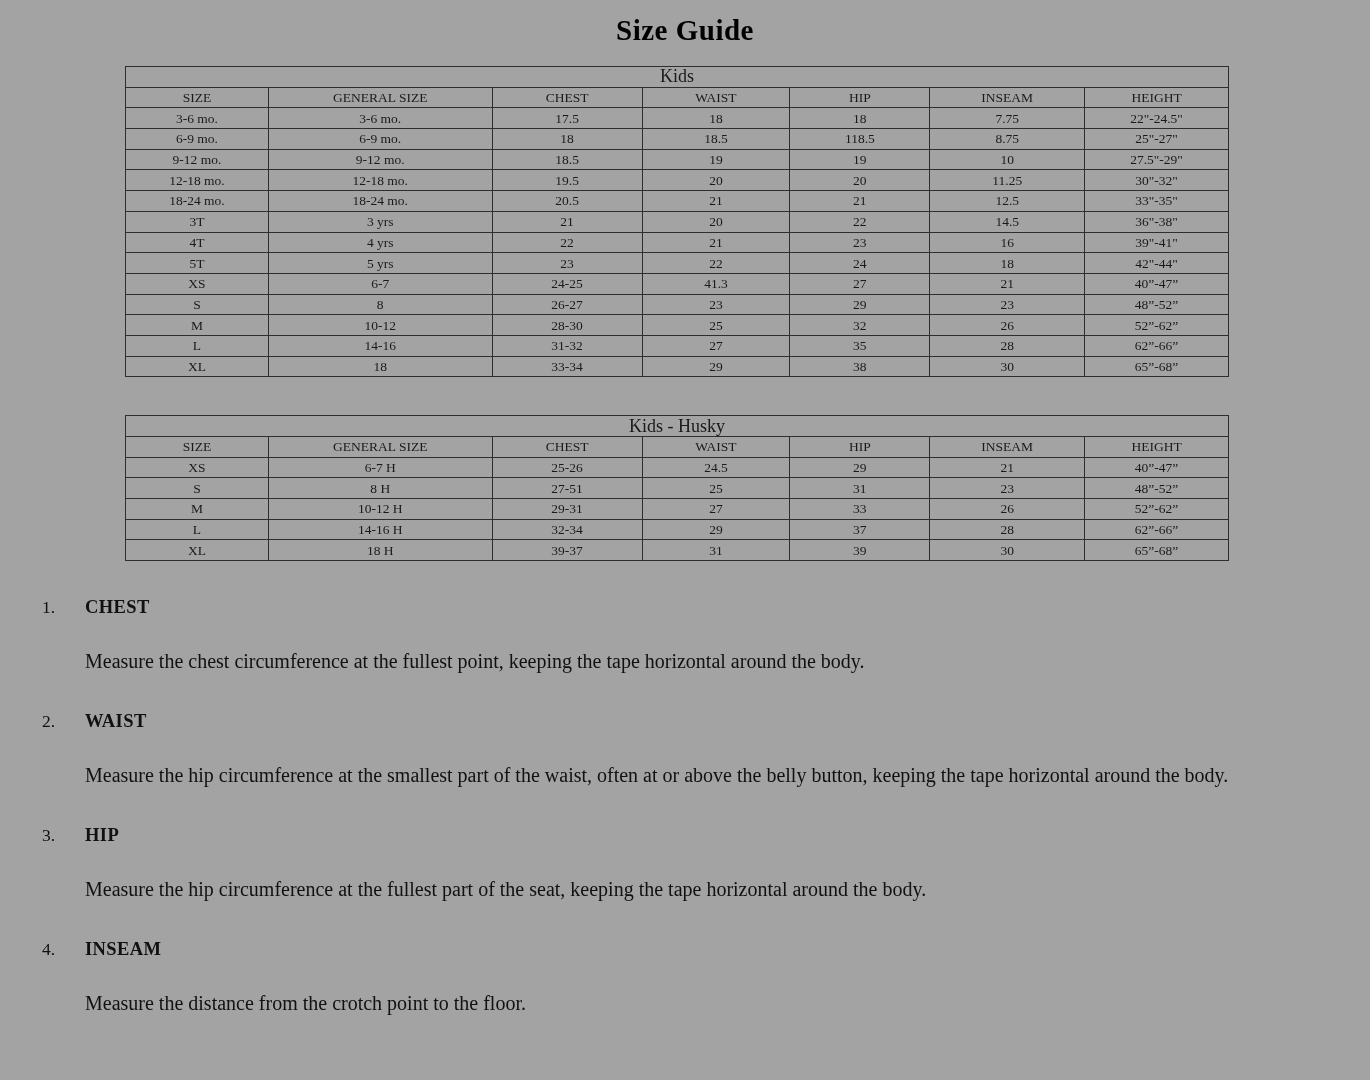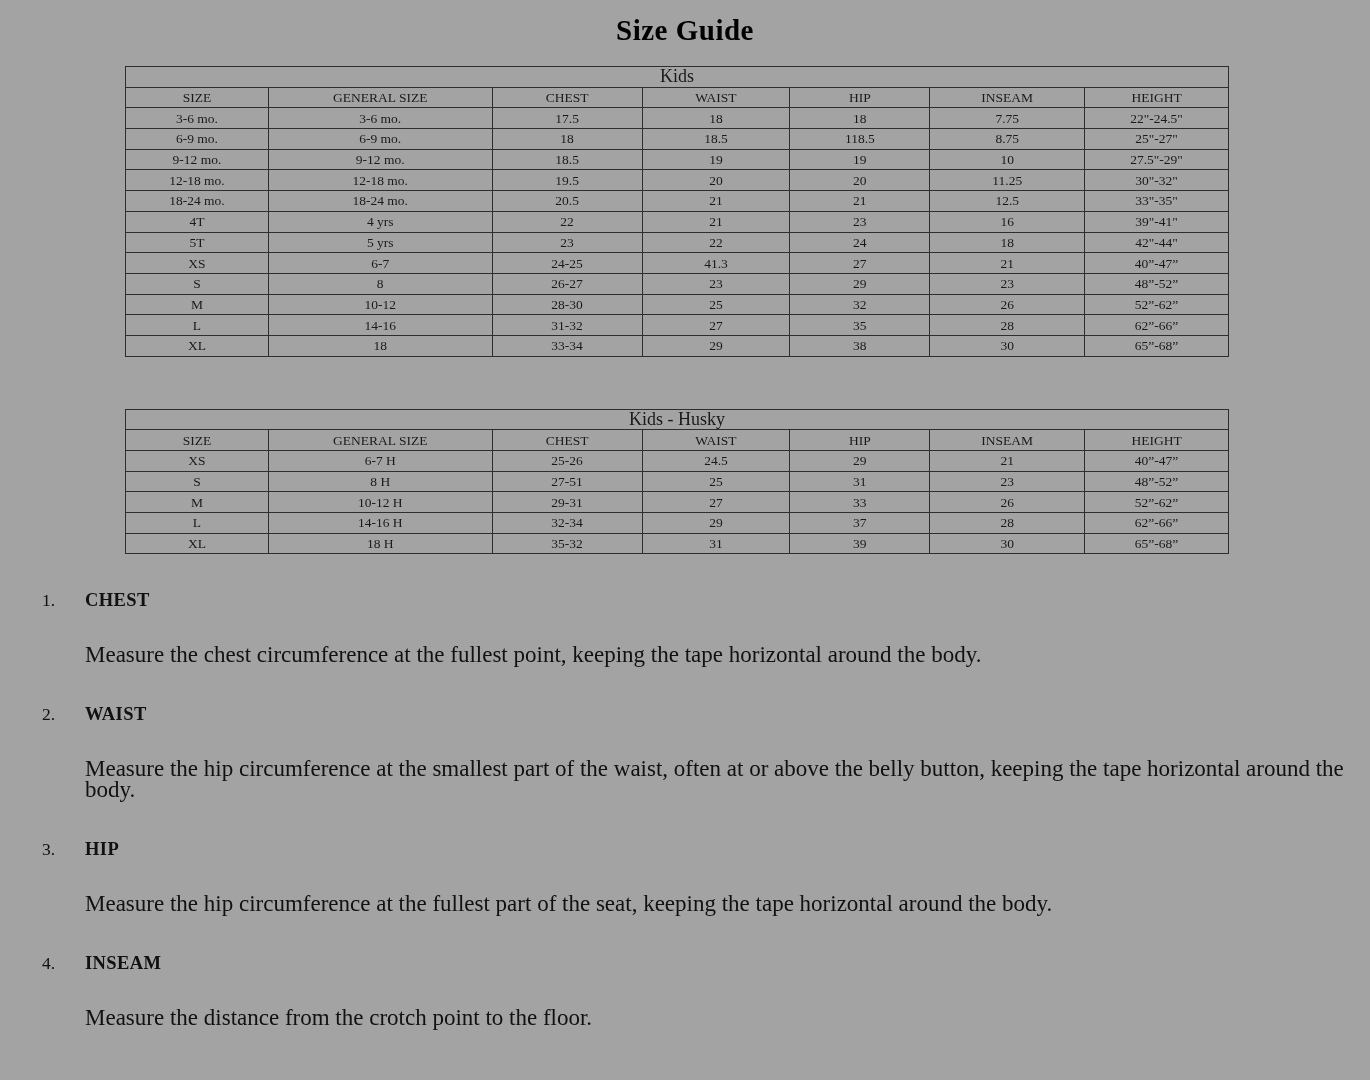--- a/index.html
+++ b/index.html
@@ -22,21 +22,21 @@
     color: #000000;
   }
   table.size-table {
     border-collapse: collapse;
     table-layout: fixed;
     width: 1104px;
     margin: 19px 0 0 125px;
     font-size: 13.5px;
     color: #1a1a1a;
   }
-  table.size-table.second { margin-top: 52px; }
+  table.size-table.second { margin-top: 38px; }
   table.size-table td {
     border: 1px solid #2e2e2e;
     text-align: center;
     vertical-align: middle;
     padding: 1px 2px;
     height: 20.7px;
     line-height: 17px;
     white-space: nowrap;
     overflow: hidden;
   }
@@ -59,21 +59,21 @@
     font-weight: normal;
     font-size: 17.5px;
   }
   .def-term {
     font-weight: bold;
     font-size: 18.5px;
     letter-spacing: 0.4px;
   }
   .def-desc {
     margin: 0 0 39px 43px;
-    font-size: 23px;
+    font-size: 20px;
     line-height: 21px;
   }
 </style>
 </head>
 <body>
 
 <div class="page">
 
   <h1 class="page-title">Size Guide</h1>
 
@@ -139,20 +139,29 @@
         <tr>
           <td>18-24 mo.</td>
           <td>18-24 mo.</td>
           <td>20.5</td>
           <td>21</td>
           <td>21</td>
           <td>12.5</td>
           <td>33"-35"</td>
         </tr>
         <tr>
+          <td>3T</td>
+          <td>3 yrs</td>
+          <td>21</td>
+          <td>20</td>
+          <td>22</td>
+          <td>14.5</td>
+          <td>36"-38"</td>
+        </tr>
+        <tr>
           <td>4T</td>
           <td>4 yrs</td>
           <td>22</td>
           <td>21</td>
           <td>23</td>
           <td>16</td>
           <td>39"-41"</td>
         </tr>
         <tr>
           <td>5T</td>
@@ -266,21 +275,21 @@
           <td>14-16 H</td>
           <td>32-34</td>
           <td>29</td>
           <td>37</td>
           <td>28</td>
           <td>62”-66”</td>
         </tr>
         <tr>
           <td>XL</td>
           <td>18 H</td>
-          <td>35-32</td>
+          <td>39-37</td>
           <td>31</td>
           <td>39</td>
           <td>30</td>
           <td>65”-68”</td>
         </tr>
       </tbody>
   </table>
 
   <div class="definitions">
       <div class="def-item">

